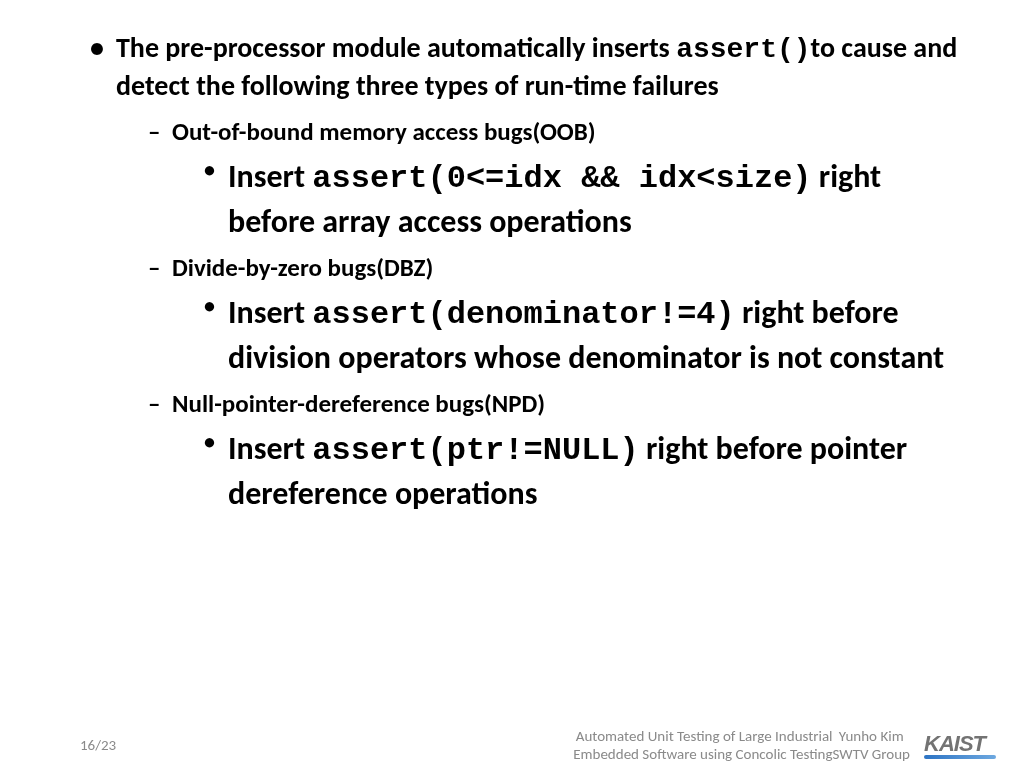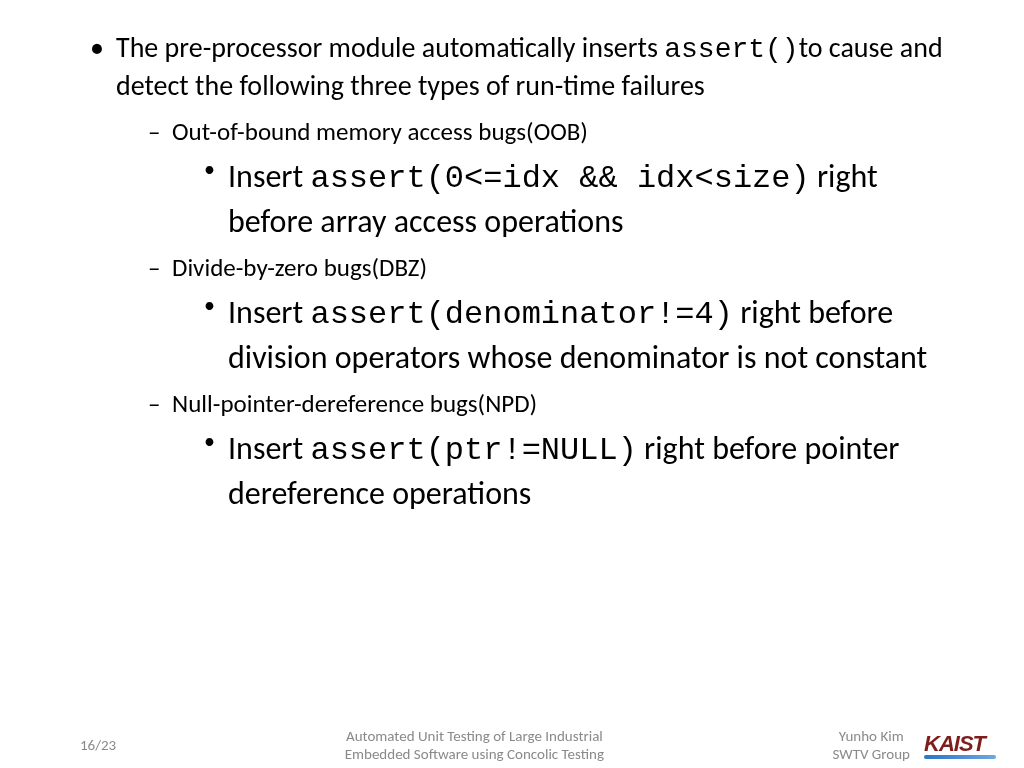--- a/index.html
+++ b/index.html
@@ -1,33 +1,33 @@
 <!DOCTYPE html>
 <html><head>
 <meta charset="utf-8">
 <style>
   * { box-sizing: border-box; margin: 0; padding: 0; }
   html, body { width: 1024px; height: 768px; background: #fff; font-family: Calibri, "Segoe UI", Arial, sans-serif; color: #000; }
   .slide { width: 1024px; height: 768px; position: relative; padding: 30px 60px 0 60px; }
   .title { font-size: 44px; font-weight: 400; text-align: center; margin-top: 12px; margin-bottom: 38px; letter-spacing: 0.5px; }
   .mono { font-family: "Courier New", Courier, monospace; }
   ul.l1 { list-style: none; padding-left: 30px; }
-  ul.l1 > li { font-size: 28px; line-height: 1.3; margin-bottom: 24px; position: relative; padding-left: 26px; }
+  ul.l1 > li { font-size: 28px; line-height: 1.3; margin-bottom: 24px; position: relative; padding-left: 26px; font-weight: bold; }
   ul.l1 > li::before { content: "•"; position: absolute; left: 0; top: 0; font-size: 28px; }
   ul.l2 { list-style: none; padding-left: 32px; margin-top: 10px; }
   ul.l2 > li { font-size: 25px; line-height: 1.35; margin-bottom: 8px; position: relative; padding-left: 24px; }
   ul.l2 > li::before { content: "–"; position: absolute; left: 0; top: 0; font-size: 25px; }
   ul.l3 { list-style: none; padding-left: 32px; margin-top: 6px; }
   ul.l3 > li { font-size: 32px; line-height: 1.35; margin-bottom: 8px; position: relative; padding-left: 24px; }
   ul.l3 > li::before { content: "•"; position: absolute; left: 0; top: 0; font-size: 22px; }
   .footer { position: absolute; bottom: 4px; left: 0; width: 100%; display: flex; align-items: center; justify-content: space-between; padding: 0 28px 0 80px; color: #8a8a8a; font-size: 15px; }
-  .footer-center { text-align: center; line-height: 1.25; flex: 1; }
+  .footer-center { text-align: right; line-height: 1.25; flex: 1; }
   .footer-right { text-align: center; line-height: 1.25; margin-right: 14px; }
   .logo { display: flex; align-items: center; }
-  .logo-text { font-family: Arial, sans-serif; font-weight: 900; font-style: italic; color: #7f1d1d; font-size: 22px; letter-spacing: -1px; position: relative; }
+  .logo-text { font-family: Arial, sans-serif; font-weight: 900; font-style: italic; color: #737373; font-size: 22px; letter-spacing: -1px; position: relative; }
   .logo-underline { width: 72px; height: 4px; background: linear-gradient(90deg, #2d74c4 0%, #6da8e0 100%); border-radius: 2px; margin-top: -2px; }
 </style>
 </head>
 <body>
 
 <div class="slide">
 
 
   <ul class="l1">
     <li>

